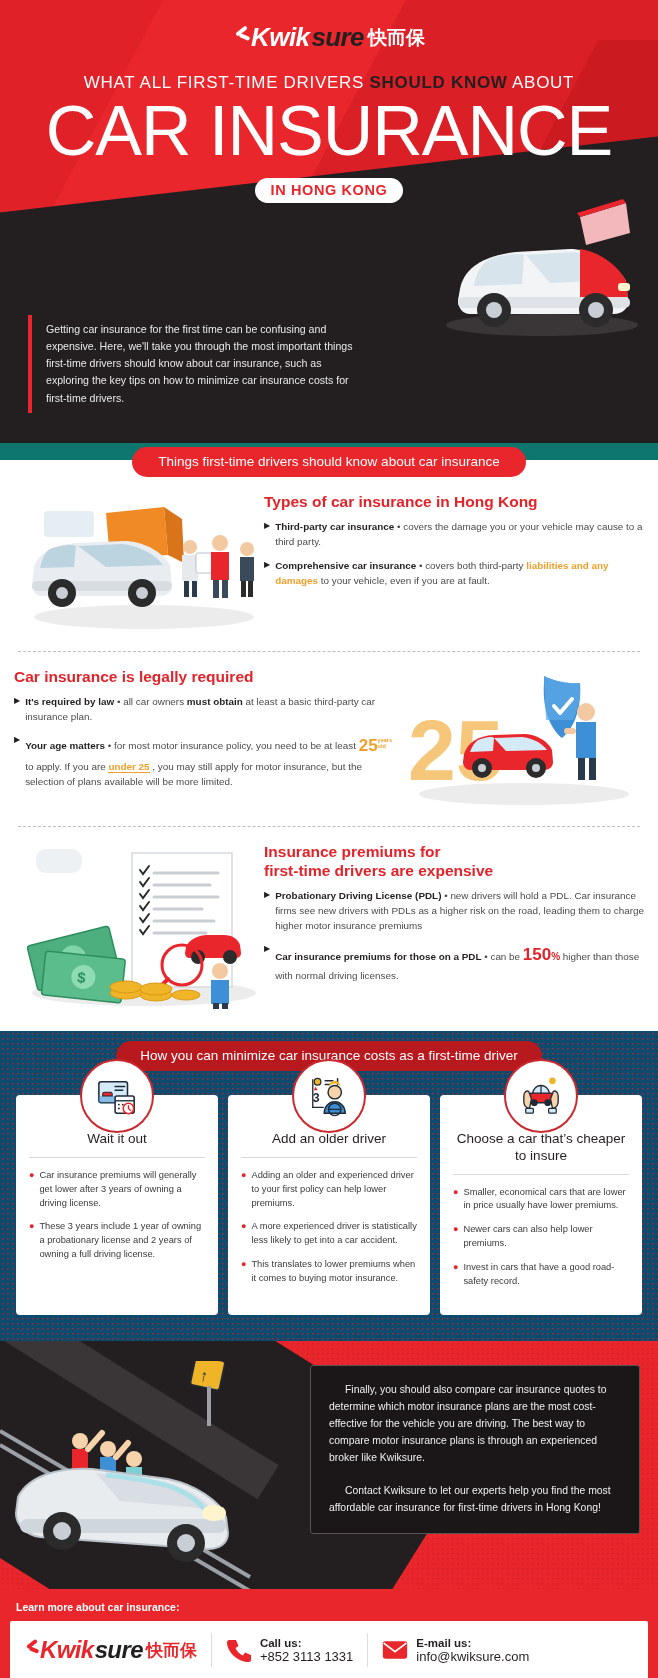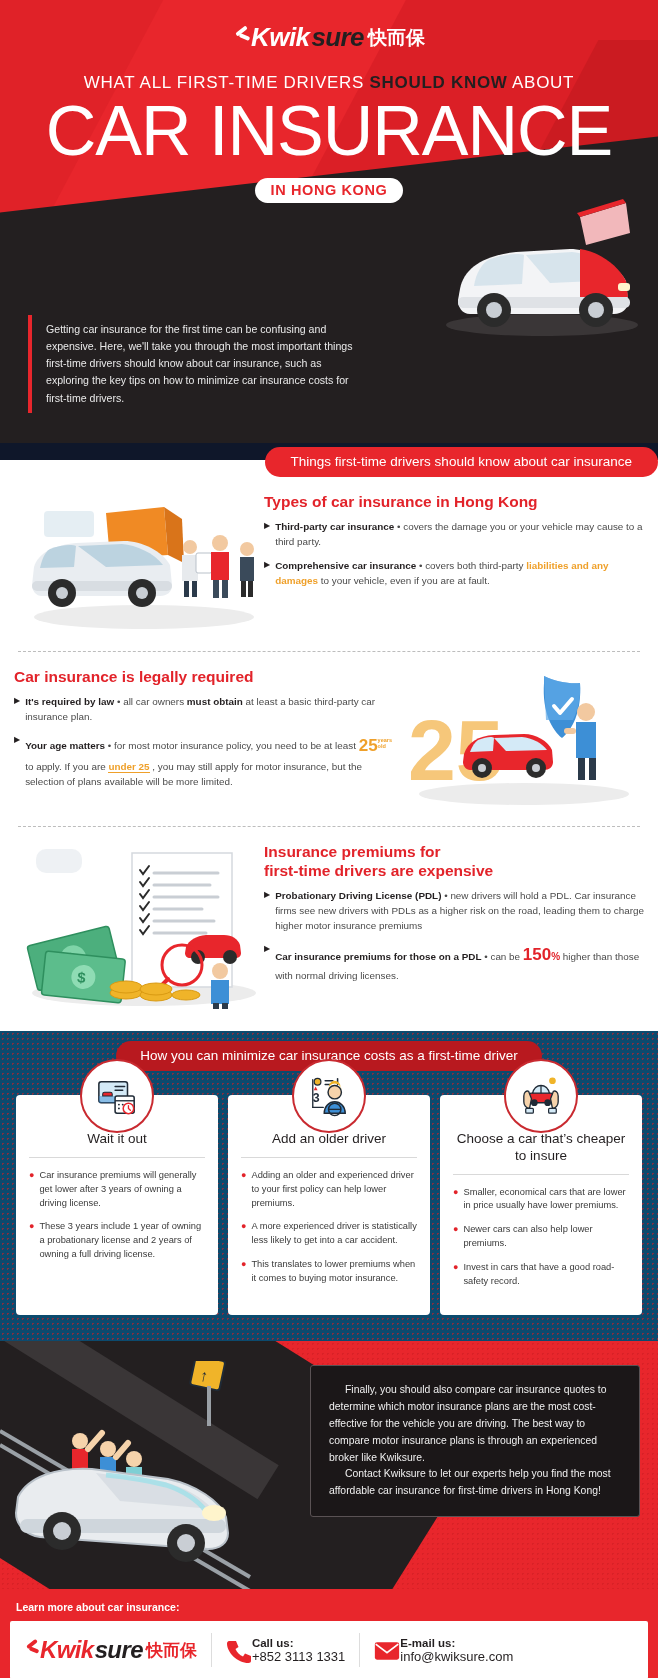--- a/index.html
+++ b/index.html
@@ -68,21 +68,21 @@
   .intro {
     position: relative; z-index: 4; margin: 0 0 0 28px; width: 330px;
     border-left: 4px solid #e8262c; padding: 6px 0 6px 14px;
     color:#e9e9e9; font-size: 10.6px; line-height: 1.62;
   }
   .hero-car {
     position: absolute; right: 18px; top: -118px; width: 210px; height: 150px; z-index: 3;
   }
 
   
-  .banner-wrap { background:#0f172a; text-align:right; height: 34px; position: relative; }
+  .banner-wrap { background:#0f766e; text-align:center; height: 34px; position: relative; }
   .banner-wrap .halfwhite { position:absolute; left:0; bottom:0; width:100%; height:17px; background:#fff; }
   .banner {
     position: relative; display:inline-block; background:#e8262c; color:#fff;
     font-size: 13px; padding: 6px 22px 7px; border-radius: 16px; top:4px;
   }
   .banner.wide { font-size: 13.5px; padding: 7px 26px 8px; }
 
   
   .content { background:#fff; }
   .row { display:flex; padding: 16px 14px 14px; position: relative; }
@@ -146,37 +146,37 @@
   .asphalt2 {
     position:absolute; left:-120px; top:10px; width: 420px; height: 40px;
     background:#3a3637; transform: rotate(32deg);
   }
   .finalbox {
     position:absolute; right: 18px; top: 24px; width: 330px;
     background:#1b1718; border:1px solid #5a5254; border-radius:3px;
     padding: 16px 18px; color:#f0f0f0; font-size: 10.4px; line-height:1.62; z-index:6;
   }
   .finalbox p { text-indent: 16px; }
-  .finalbox p + p { margin-top: 0; }
+  .finalbox p + p { margin-top: 17px; }
 
   
   .footer { background:#e8262c; position:relative; padding: 8px 0 0; }
   .footer .learn { color:#fff; font-size: 10.5px; font-weight:700; padding: 4px 16px 8px; }
   .footer .bar {
     background:#fff; margin: 0 10px 10px; border-radius:2px;
     display:flex; align-items:center; padding: 12px 14px; gap: 14px;
   }
   .f-logo { display:flex; align-items:center; gap:1px; }
   .f-logo .ktick2 { position:relative; width:15px; height:21px; }
   .f-logo .ktick2:before{ content:""; position:absolute; left:2px; top:2px; width:12px; height:4px; background:#e8262c; transform:rotate(-38deg); border-radius:2px;}
   .f-logo .ktick2:after{ content:""; position:absolute; left:5px; top:8px; width:10px; height:4px; background:#e8262c; transform:rotate(22deg); border-radius:2px;}
   .f-kwik { font-size:24px; font-weight:800; color:#e8262c; font-style:italic; letter-spacing:-.6px;}
   .f-sure { font-size:24px; font-weight:800; color:#231f20; font-style:italic; letter-spacing:-.6px;}
   .f-cn { font-size:17px; font-weight:800; color:#e8262c; margin-left:2px;}
-  .f-item { display:flex; align-items:flex-end; }
+  .f-item { display:flex; align-items:flex-start; gap:8px; }
   .f-item .ic { width:26px; height:26px; flex:none; }
   .f-item .lbl { font-size: 11.5px; font-weight:800; color:#231f20; }
   .f-item .val { font-size: 13px; color:#231f20; }
   .f-sep { width:1px; height:34px; background:#ddd; }
 </style>
 </head>
 <body>
 
 <div class="page">
 

